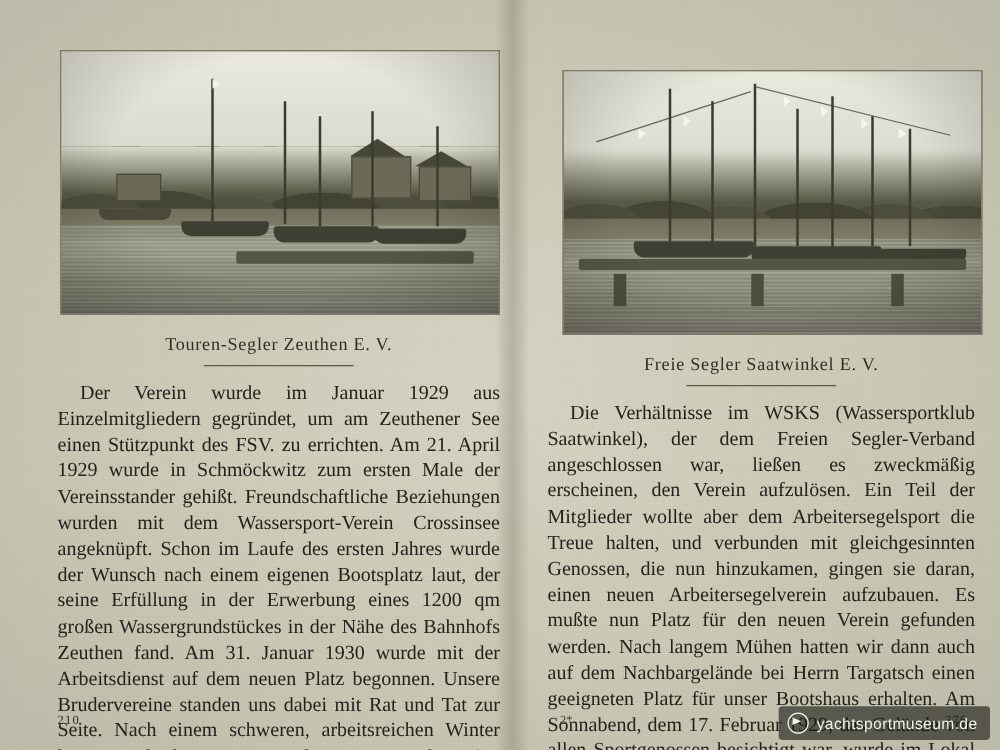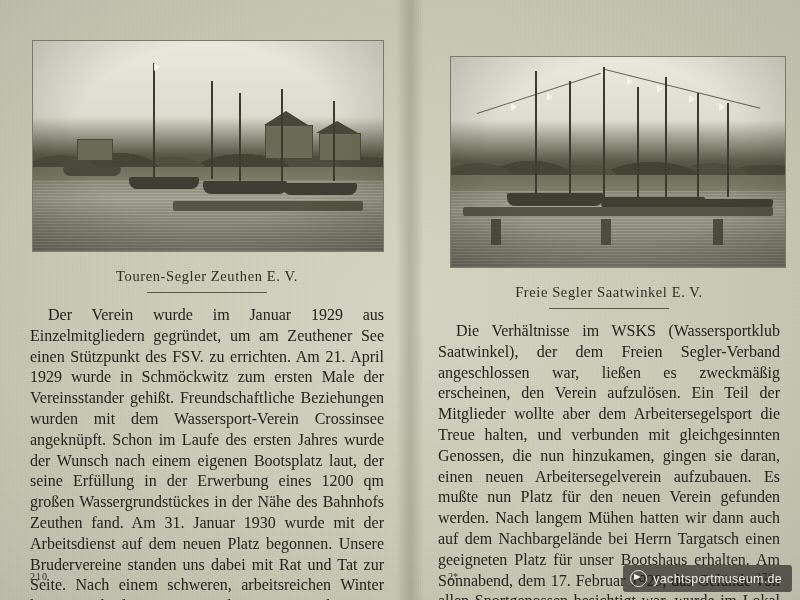--- a/index.html
+++ b/index.html
@@ -38,21 +38,21 @@
     height: 600px;
     background: linear-gradient(to right, rgba(90,88,70,0.00), rgba(80,78,60,0.22) 45%, rgba(80,78,60,0.22) 55%, rgba(90,88,70,0.00));
     pointer-events: none;
   }
   .page {
     position: absolute;
     top: 0;
     height: 600px;
     box-sizing: border-box;
   }
-  .page.left  { left: 0px;   width: 410px; padding: 34px 26px 0 30px; }
+  .page.left  { left: 16px;   width: 410px; padding: 34px 26px 0 30px; }
   .page.right { left: 410px; width: 390px; padding: 34px 20px 0 28px; }
 
   .photo {
     position: relative;
     border: 1px solid #7b7a66;
     background: #8c8c7a;
     overflow: hidden;
   }
   .photo.left-photo  { width: 350px; height: 210px; margin: 6px 0 0 2px; }
   .photo.right-photo { width: 334px; height: 210px; margin: 22px 0 0 12px; }

